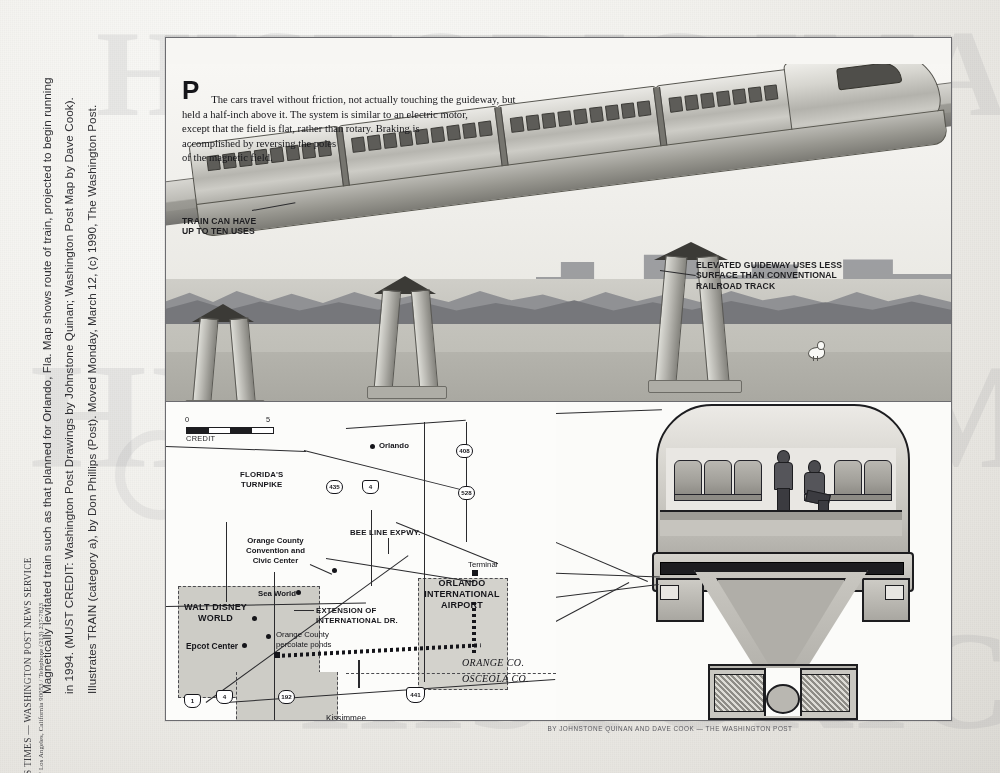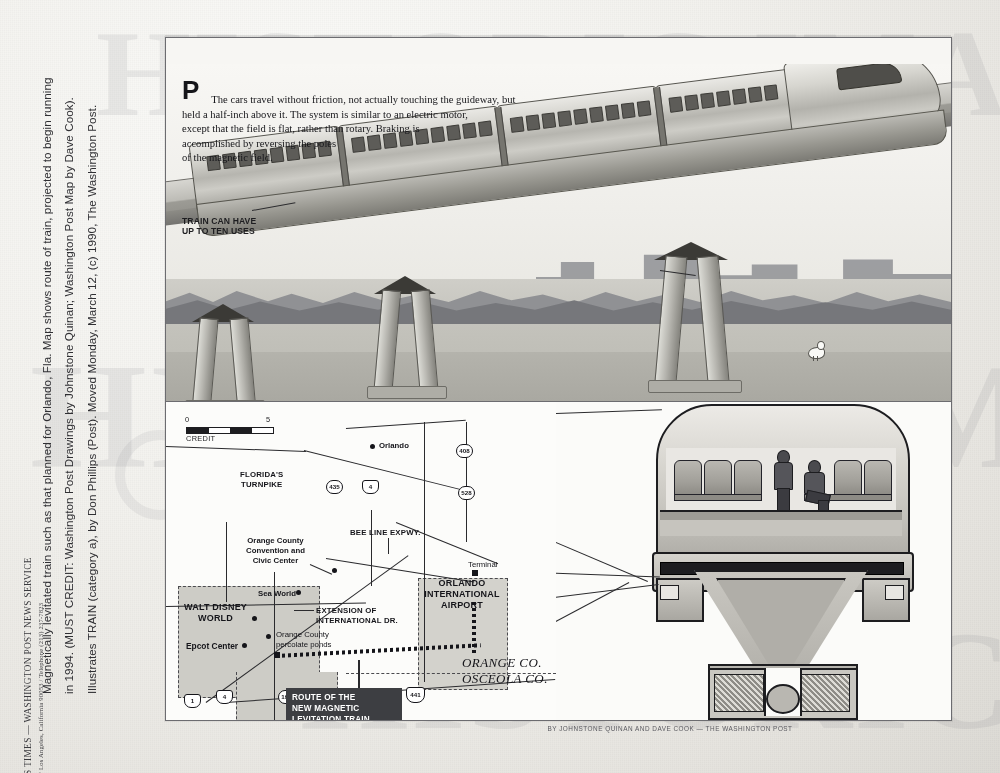--- a/index.html
+++ b/index.html
@@ -163,21 +163,21 @@
   #scalebar{position:absolute;left:20px;top:16px;width:86px;}
   #scalebar .bar{position:absolute;left:0;top:9px;width:86px;height:5px;border:1px solid #1d1d20;
     background:linear-gradient(90deg,#1d1d20 0 25%,#fff 25% 50%,#1d1d20 50% 75%,#fff 75% 100%);}
   #scalebar .t0{position:absolute;left:-1px;top:-3px;font-size:7.4px;color:#1d1d20;}
   #scalebar .t5{position:absolute;left:80px;top:-3px;font-size:7.4px;color:#1d1d20;}
   #scalebar .lab{position:absolute;left:0;top:16px;font-size:7.4px;color:#1d1d20;letter-spacing:.3px;}
 
   .mlabel{position:absolute;font-size:7.8px;color:#15151a;line-height:9.6px;}
   .mlabel.b{font-weight:700;}
   .mlabel.caps{font-weight:700;letter-spacing:.2px;}
-  .mlabel.ital{font-style:italic;font-family:"Liberation Serif",serif;font-size:13px;letter-spacing:.4px;}
+  .mlabel.ital{font-style:italic;font-family:"Liberation Serif",serif;font-size:10px;letter-spacing:.4px;}
   .dot{position:absolute;width:5px;height:5px;background:#15151a;border-radius:50%;}
   .sq{position:absolute;width:6px;height:6px;background:#15151a;}
   .shield{position:absolute;width:15px;height:12px;border:1.2px solid #15151a;border-radius:7px;
     background:#fff;font-size:6.2px;font-weight:700;color:#15151a;text-align:center;line-height:11px;}
   .shield.i{border-radius:3px 3px 7px 7px;}
   #disney{
     position:absolute;left:12px;top:184px;width:140px;height:110px;
     background:#cdccc6;border:1.3px dashed #4a4a4e;
   }
   #disneyS{
@@ -390,20 +390,23 @@
         <span>held a half-inch above it. The system is similar to an electric motor,</span><br>
         <span>except that the field is flat, rather than rotary. Braking is</span><br>
         <span>accomplished by reversing the poles</span><br>
         <span>of the magnetic field.</span>
       </div>
 
       <div class="callout" style="left:16px;top:152px;white-space:pre-line;">TRAIN CAN HAVE
 UP TO TEN USES</div>
       <div class="lead" style="left:86px;top:146px;width:44px;transform:rotate(-10deg);"></div>
 
+      <div class="callout" style="left:530px;top:196px;white-space:pre-line;">ELEVATED GUIDEWAY USES LESS
+SURFACE THAN CONVENTIONAL
+RAILROAD TRACK</div>
       <div class="lead" style="left:494px;top:206px;width:36px;transform:rotate(8deg);"></div>
     </div>
 
     <div id="map">
       <div id="scalebar">
         <div class="t0">0</div>
         <div class="t5">5</div>
         <div class="bar"></div>
         <div class="lab">CREDIT</div>
       </div>
@@ -475,23 +478,20 @@
 
       <div class="shield" style="left:160px;top:78px;">435</div>
       <div class="shield i" style="left:196px;top:78px;">4</div>
       <div class="shield" style="left:290px;top:42px;">408</div>
       <div class="shield" style="left:292px;top:84px;">528</div>
       <div class="shield" style="left:112px;top:288px;">192</div>
       <div class="shield i" style="left:50px;top:288px;">4</div>
       <div class="shield i" style="left:18px;top:292px;">1</div>
       <div id="r441">441</div>
 
-      <div id="routebox" style="white-space:pre-line;">ROUTE OF THE
-NEW MAGNETIC
-LEVITATION TRAIN</div>
       <div class="roadv" style="left:192px;top:258px;height:28px;width:2px;"></div>
     </div>
 
     <div id="cross">
       <div id="carshell"></div>
       <div id="cabin"></div>
       <div class="seat" style="left:118px;"></div>
       <div class="seat" style="left:148px;"></div>
       <div class="seat" style="left:178px;"></div>
       <div class="seat" style="left:278px;"></div>

